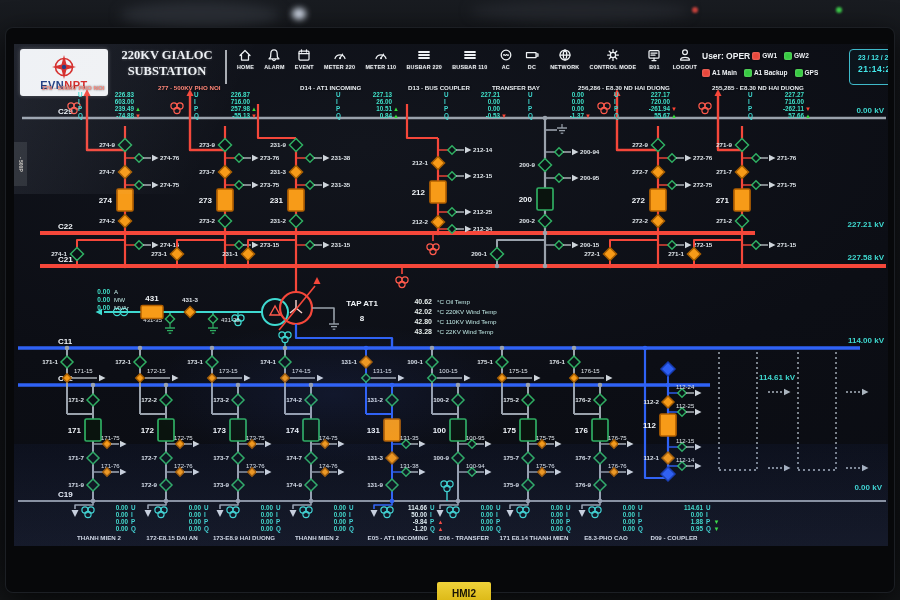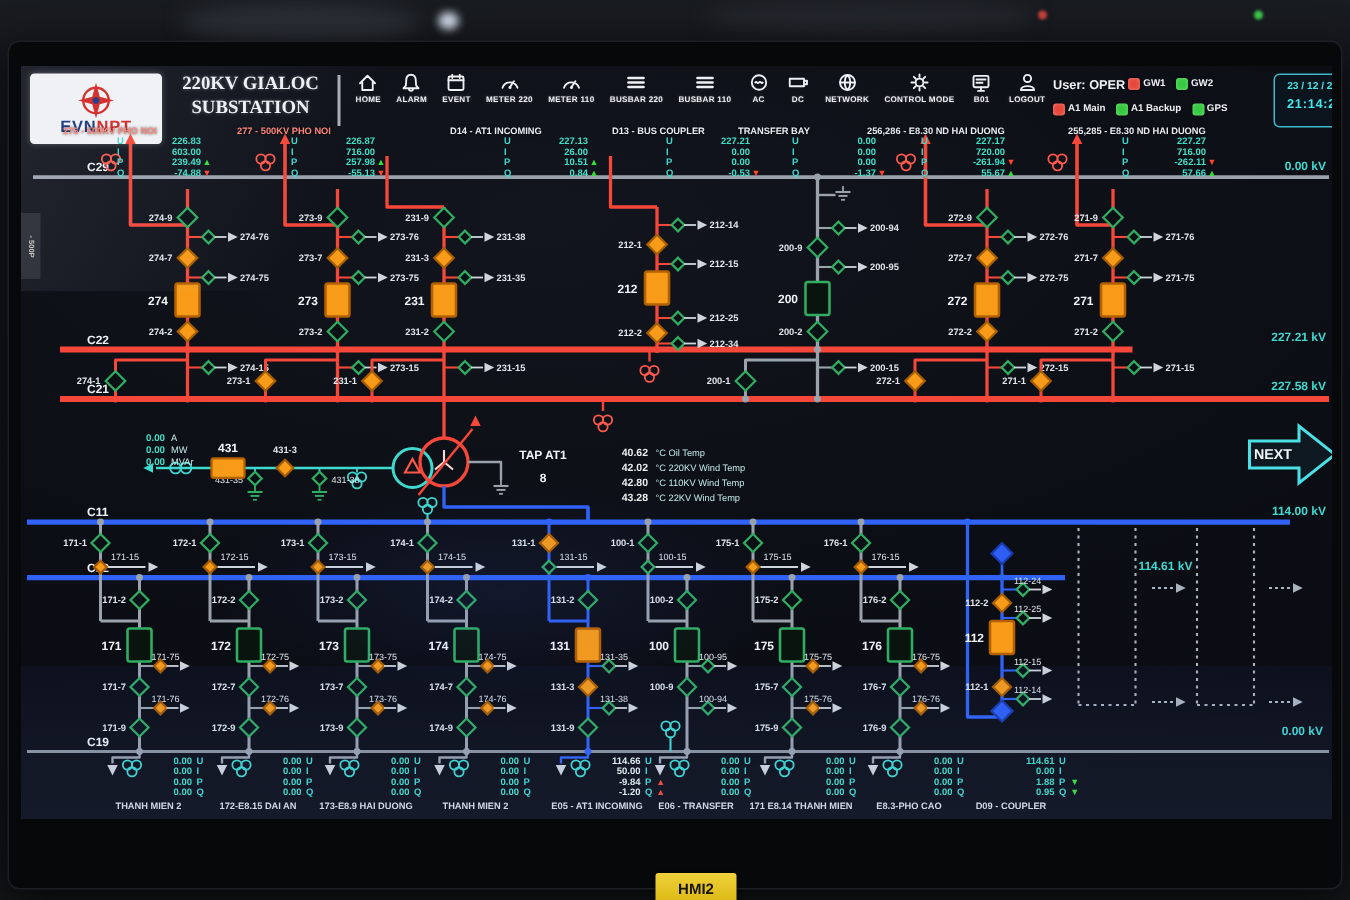--- a/index.html
+++ b/index.html
@@ -1309,24 +1309,18 @@
           </div>
           <div class="bmrow">
             <span class="v" style="color: rgb(63, 224, 200);">0.95</span>
             <span class="l">Q</span>
             <span class="a au">▼</span>
           </div>
           <div class="bmname">D09 - COUPLER</div>
         </div>
       </div>
 
-    <div id="nextbtn">
-      <svg width="64" height="46" viewBox="0 0 64 46">
-        <polygon points="3,14 36,14 36,4 60,23 36,42 36,32 3,32" fill="rgba(20,45,60,.35)" stroke="#4ae0e6" stroke-width="2"></polygon>
-        <text x="6" y="26" font-size="9.5" font-weight="bold" fill="#eef6f8">NEXT</text>
-      </svg>
-    </div>
 
     <div class="glare" id="g1"></div>
       <div class="glare" id="g2"></div>
       <div class="glare" id="g3"></div>
   </div>
 </div>
 
 </body></html>

